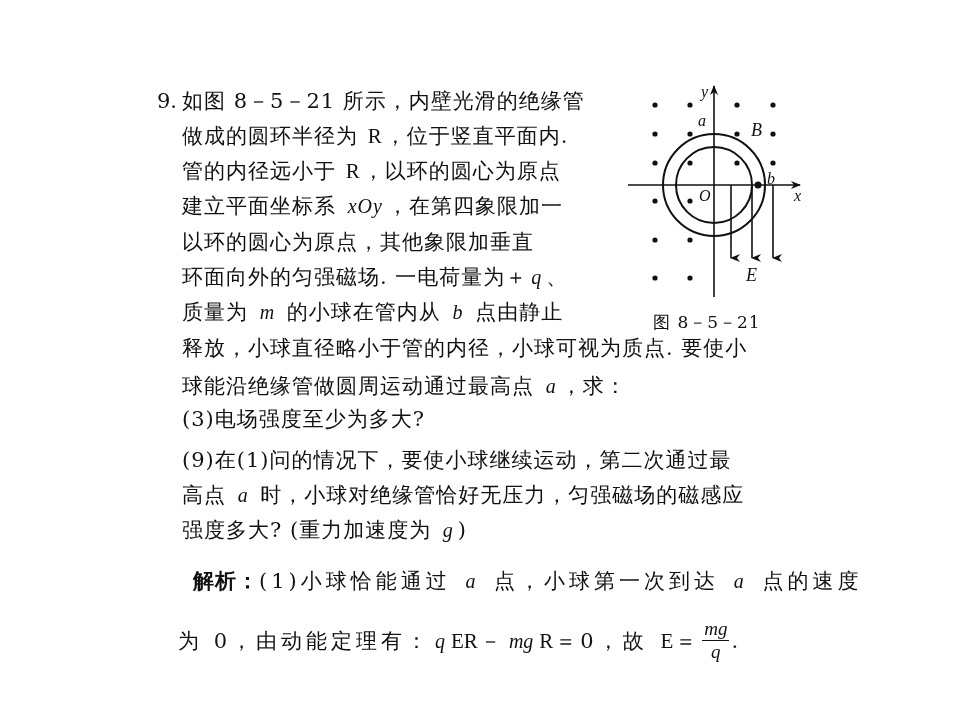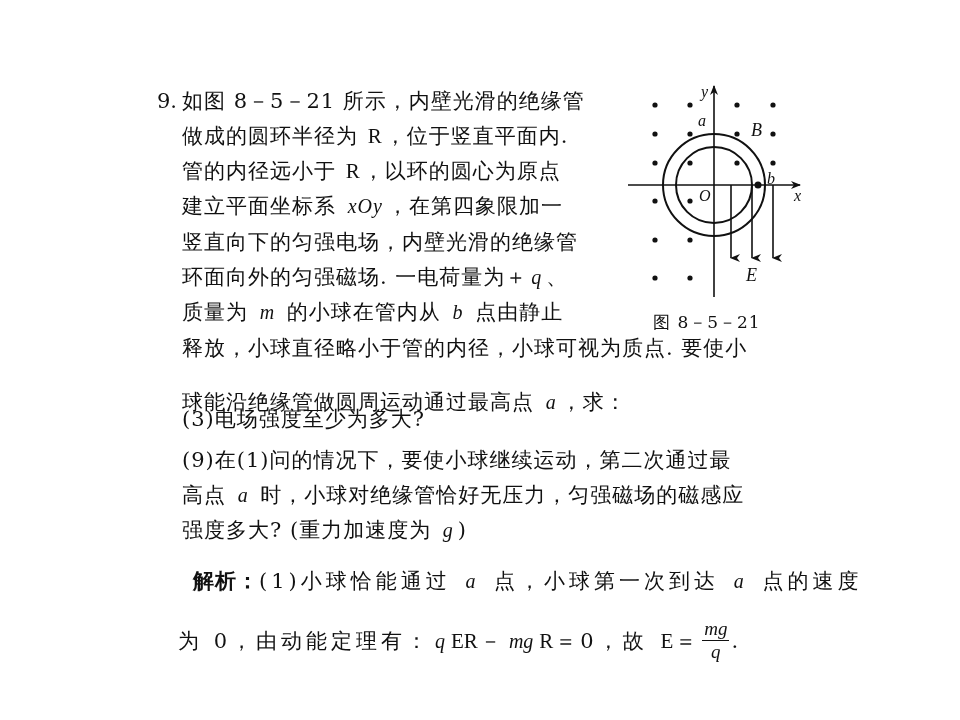--- a/index.html
+++ b/index.html
@@ -104,25 +104,25 @@
   </style>
 </head>
 <body>
 
 <div class="num" style="left:157px; top:87px;">9.</div>
 
 <div class="line" style="left:182px; top:87px;">如图 8－5－21 所示，内壁光滑的绝缘管</div>
 <div class="line" style="left:182px; top:122px;">做成的圆环半径为 <span class="rm">R</span>，位于竖直平面内.</div>
 <div class="line" style="left:182px; top:157px;">管的内径远小于 <span class="rm">R</span>，以环的圆心为原点</div>
 <div class="line" style="left:182px; top:192px;">建立平面坐标系 <span class="it">xOy</span>，在第四象限加一</div>
-<div class="line" style="left:182px; top:228px;">竖直向下的匀强电场，内壁光滑的绝缘管</div>
+<div class="line" style="left:182px; top:228px;">以环的圆心为原点，其他象限加垂直</div>
 <div class="line" style="left:182px; top:263px;">环面向外的匀强磁场. 一电荷量为＋<span class="it">q</span>、</div>
 <div class="line" style="left:182px; top:298px;">质量为 <span class="it">m</span> 的小球在管内从 <span class="it">b</span> 点由静止</div>
 <div class="line" style="left:182px; top:334px;">释放，小球直径略小于管的内径，小球可视为质点. 要使小</div>
-<div class="line" style="left:182px; top:388px;">球能沿绝缘管做圆周运动通过最高点 <span class="it">a</span>，求：</div>
+<div class="line" style="left:182px; top:372px;">球能沿绝缘管做圆周运动通过最高点 <span class="it">a</span>，求：</div>
 
 <div class="line" style="left:182px; top:405px;">(3)电场强度至少为多大?</div>
 <div class="line" style="left:182px; top:446px;">(9)在(1)问的情况下，要使小球继续运动，第二次通过最</div>
 <div class="line" style="left:182px; top:481px;">高点 <span class="it">a</span> 时，小球对绝缘管恰好无压力，匀强磁场的磁感应</div>
 <div class="line" style="left:182px; top:516px;">强度多大? (重力加速度为 <span class="it">g</span>)</div>
 
 <div id="figure">
   <svg width="200" height="260" viewBox="620 80 200 260" xmlns="http://www.w3.org/2000/svg">
     <defs>
       <marker id="arrowhead" markerWidth="8" markerHeight="10" refX="4" refY="9" orient="auto-start-reverse" markerUnits="userSpaceOnUse">

